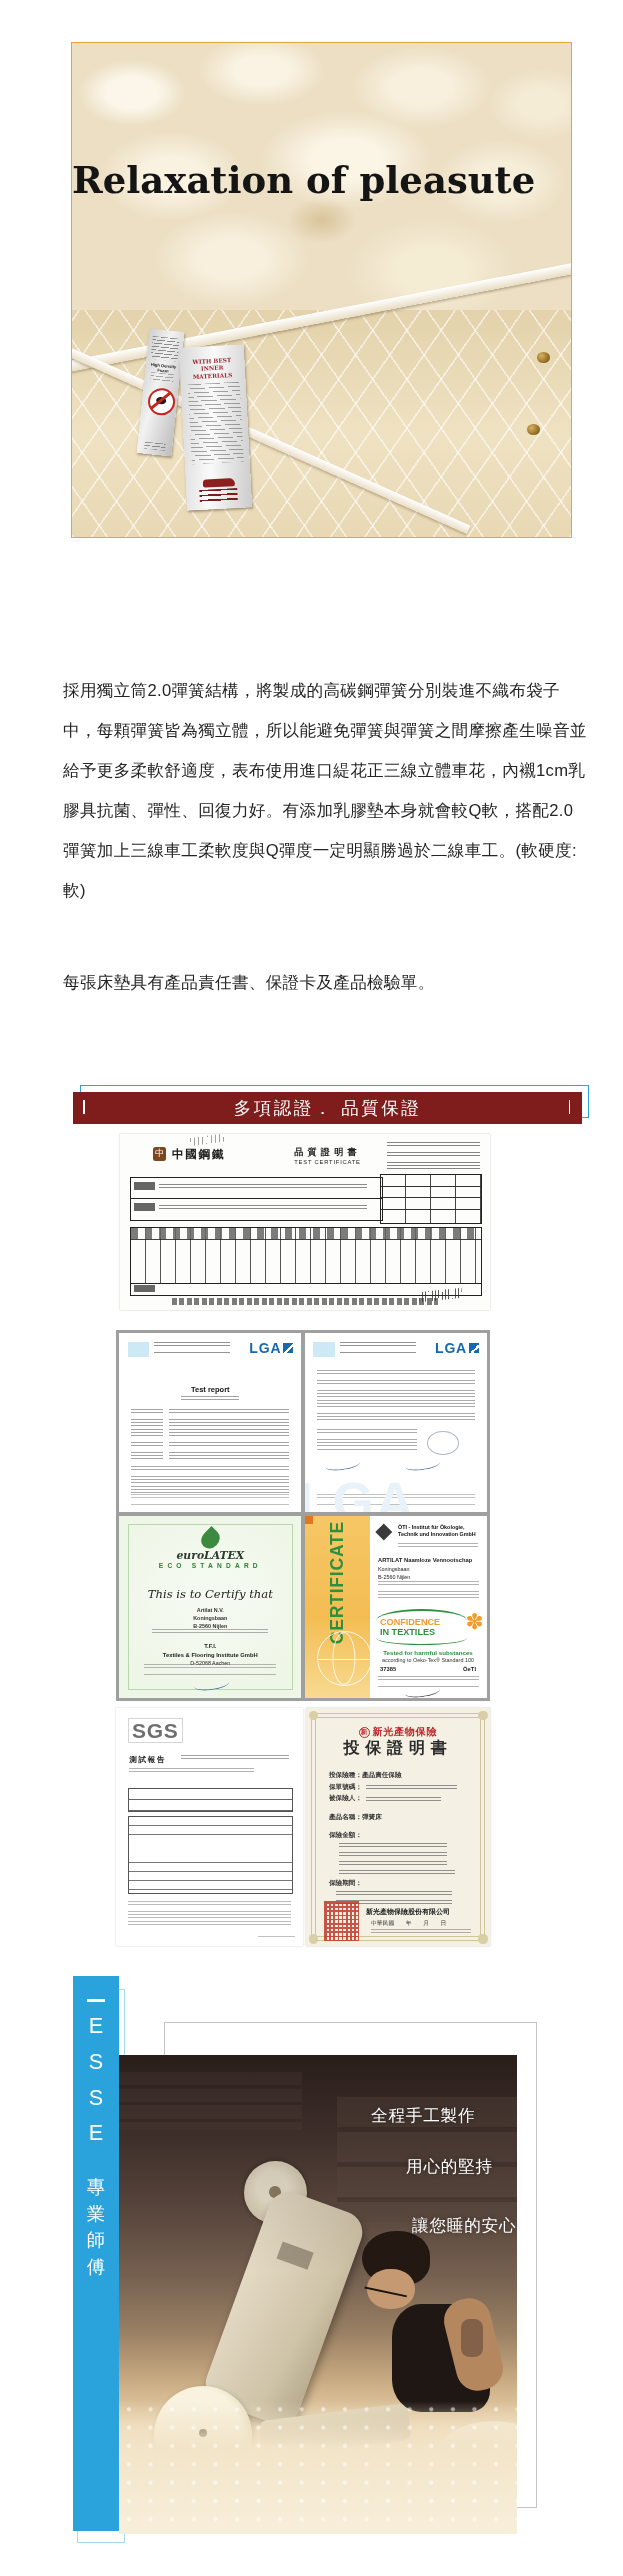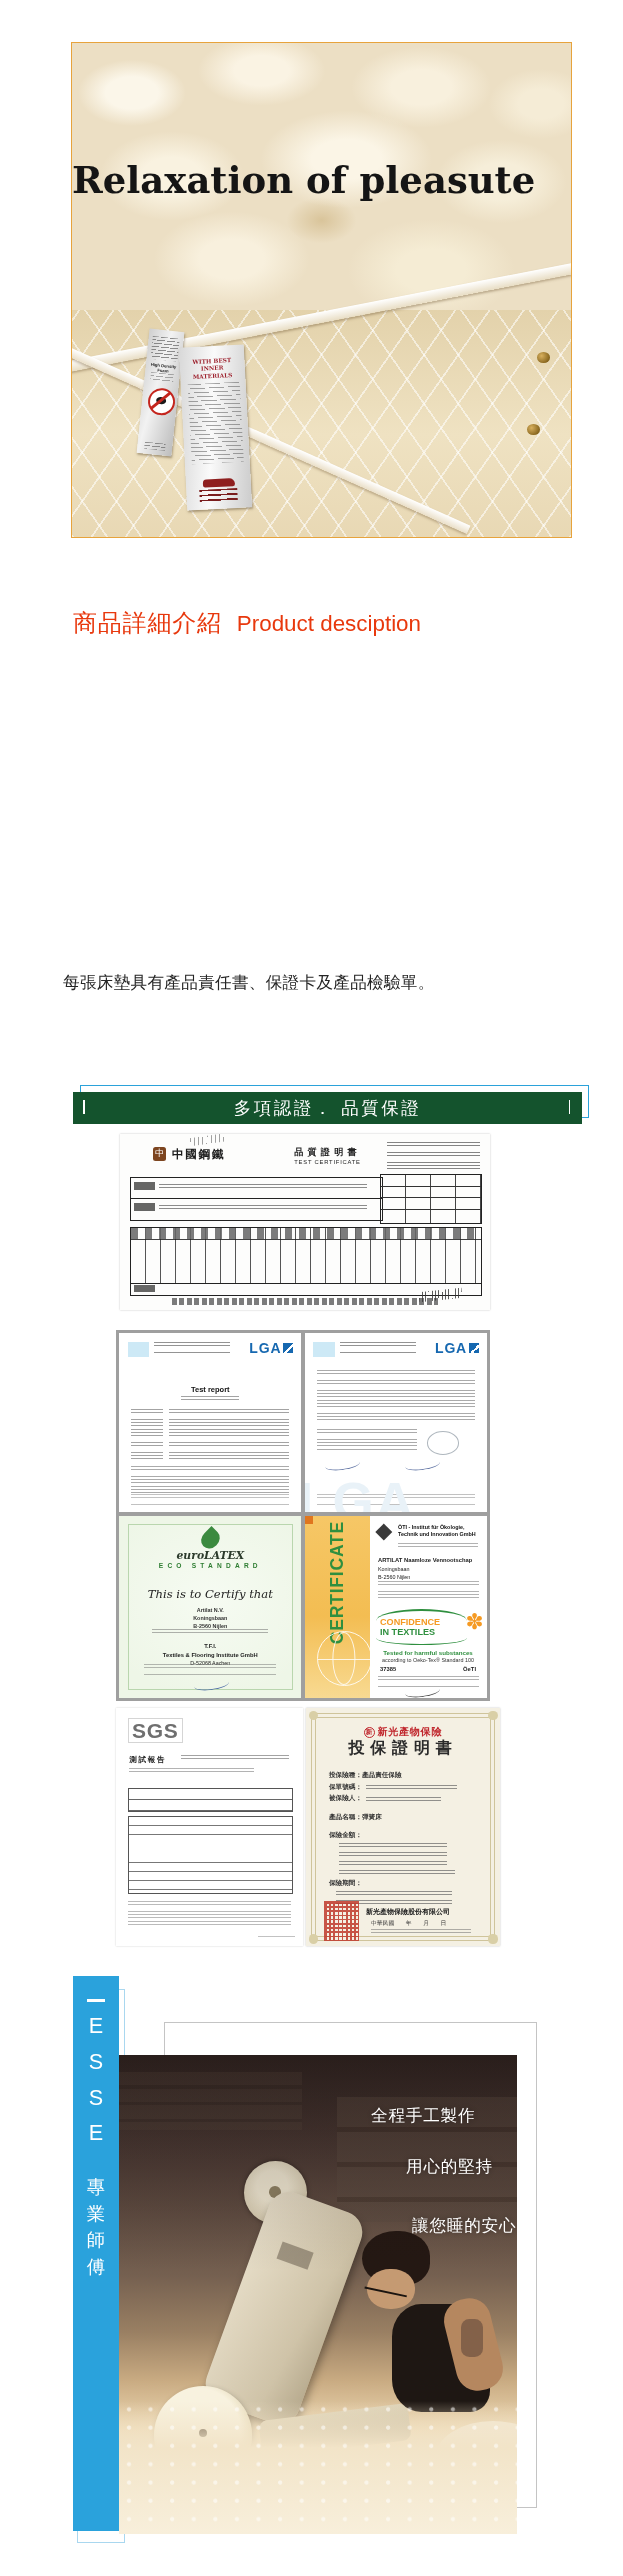--- a/index.html
+++ b/index.html
@@ -63,21 +63,21 @@
   .h-red{left:73px;top:607px;color:#e8380d;}
   .h-blk{left:73px;top:918px;color:#1d1d1d;}
   .h-zh{font-size:24px;letter-spacing:0.8px;}
   .h-en{font-size:22.4px;margin-left:15px;}
   .heading{display:flex;align-items:baseline;white-space:nowrap;}
   .para{left:63px;top:671px;width:527px;font-size:16.6px;line-height:40px;letter-spacing:0.3px;color:#252525;}
   .qline{left:63px;top:972px;width:527px;font-size:16.6px;letter-spacing:0.3px;color:#252525;}
 
   
   .banner-outline{left:80px;top:1085px;width:507px;height:31px;border:0.8px solid #2ba2da;}
-  .banner{left:73px;top:1092px;width:509px;height:32px;background:#14532d;color:#fff;
+  .banner{left:73px;top:1092px;width:509px;height:32px;background:#7f1d1d;color:#fff;
     display:flex;align-items:center;justify-content:center;font-size:17.5px;letter-spacing:2.5px;}
   .banner-tick{position:absolute;top:8.3px;width:1.7px;height:14px;background:#ffffff;}  
   .tl2{background:repeating-linear-gradient(#666 0 0.8px, transparent 0.8px 3.3px);}
 
   
   .steel{left:120px;top:1134px;width:370px;height:176px;background:#fdfdfc;box-shadow:0 0 1.7px rgba(0,0,0,.25);}
   .pencil{position:absolute;left:66px;top:1.7px;width:40px;height:8.3px;opacity:.55;transform:rotate(-8deg);
     background:repeating-linear-gradient(100deg,#555 0 0.8px,transparent 0.8px 4.2px);}
   .csc-logo{position:absolute;left:33px;top:13.3px;width:13.3px;height:13.3px;background:#7d4520;color:#fff;
     font-size:9.1px;line-height:13.3px;text-align:center;border-radius:2.5px;}
@@ -176,21 +176,21 @@
   .sgs-t1{position:absolute;left:11.6px;top:80px;width:163px;height:21.6px;border:0.8px solid #555;
     background:repeating-linear-gradient(180deg,transparent 0 10px,#666 10px 10.8px),
                repeating-linear-gradient(90deg,transparent 0 32px,#666 32px 32px);}
   .sgs-t2{position:absolute;left:11.6px;top:108px;width:163px;height:76px;border:0.8px solid #555;
     background:repeating-linear-gradient(180deg,transparent 0 8.3px,#777 8.3px 9.1px),
                repeating-linear-gradient(90deg,transparent 0 32px,#666 32px 32px);}
   .sgs-note{position:absolute;left:11.6px;top:193px;width:163px;height:25px;opacity:.45;}
   .sgs-page{position:absolute;right:8.3px;bottom:6.6px;width:37px;height:3.3px;opacity:.4;}
 
   
-  .ins{left:306px;top:1708px;width:184px;height:238px;background:#f4f0e3;box-shadow:0 0 1.7px rgba(0,0,0,.25);padding-left:10px;}
+  .ins{left:306px;top:1708px;width:184px;height:238px;background:#f4f0e3;box-shadow:0 0 1.7px rgba(0,0,0,.25);}
   .ins-f1{position:absolute;left:5px;top:5px;right:5px;bottom:5px;border:1.7px solid #cfc49b;}
   .ins-f2{position:absolute;left:9.1px;top:9.1px;right:9.1px;bottom:9.1px;border:0.8px solid #cfc49b;}
   .ins-corner{position:absolute;width:9.1px;height:9.1px;background:#d9cfa6;border-radius:50%;}
   .ins-brand{position:absolute;left:0;right:0;top:16.6px;text-align:center;color:#c0272d;font-weight:bold;
     font-size:10px;letter-spacing:0.8px;font-family:"DejaVu Serif",serif;}
   .ins-logo{display:inline-block;width:9.1px;height:9.1px;border:0.8px solid #c0272d;border-radius:50%;
     font-size:6.6px;line-height:9.1px;color:#c0272d;margin-right:2.5px;vertical-align:0.8px;}
   .ins-title{position:absolute;left:0;right:0;top:30px;text-align:center;font-size:16px;font-weight:bold;
     color:#2b2b2b;letter-spacing:5.8px;}
   .ins-row{position:absolute;left:23px;font-size:6.6px;font-weight:bold;color:#333;white-space:nowrap;}
@@ -271,24 +271,21 @@
       <div class="tag2-lines"></div>
       <div class="mattress-ico">
         <div class="person"></div>
           <div class="lines"></div>
       </div>
     </div>
     <div class="gold-btn" style="left:465px;top:309px;"></div>
     <div class="gold-btn" style="left:455px;top:381px;"></div>
   </div>
 
-  <div class="abs heading h-red">
-    <span class="h-zh">商品詳細介紹</span>
-    <span class="h-en">Product desciption</span>
-  </div>
+  <div class="abs para">採用獨立筒2.0彈簧結構，將製成的高碳鋼彈簧分別裝進不織布袋子中，每顆彈簧皆為獨立體，所以能避免彈簧與彈簧之間摩擦產生噪音並給予更多柔軟舒適度，表布使用進口緹花正三線立體車花，內襯1cm乳膠具抗菌、彈性、回復力好。有添加乳膠墊本身就會較Q軟，搭配2.0彈簧加上三線車工柔軟度與Q彈度一定明顯勝過於二線車工。(軟硬度:軟)</div>
 
   <div class="abs qline">每張床墊具有產品責任書、保證卡及產品檢驗單。</div>
 
   <div class="abs banner-outline"></div>
   <div class="abs banner">
     <div class="banner-tick" style="left:10px;"></div>
     <span>多項認證． 品質保證</span>
     <div class="banner-tick" style="right:11.6px;"></div>
   </div>
 

